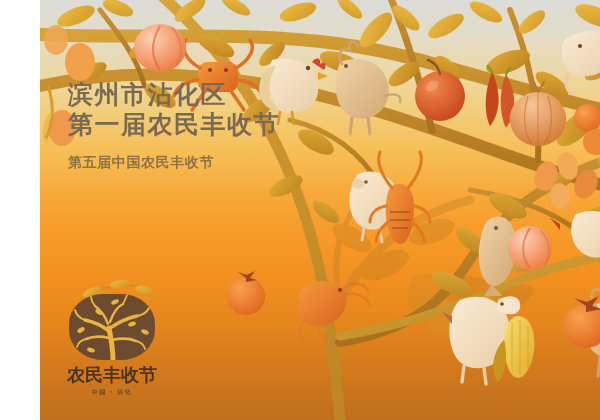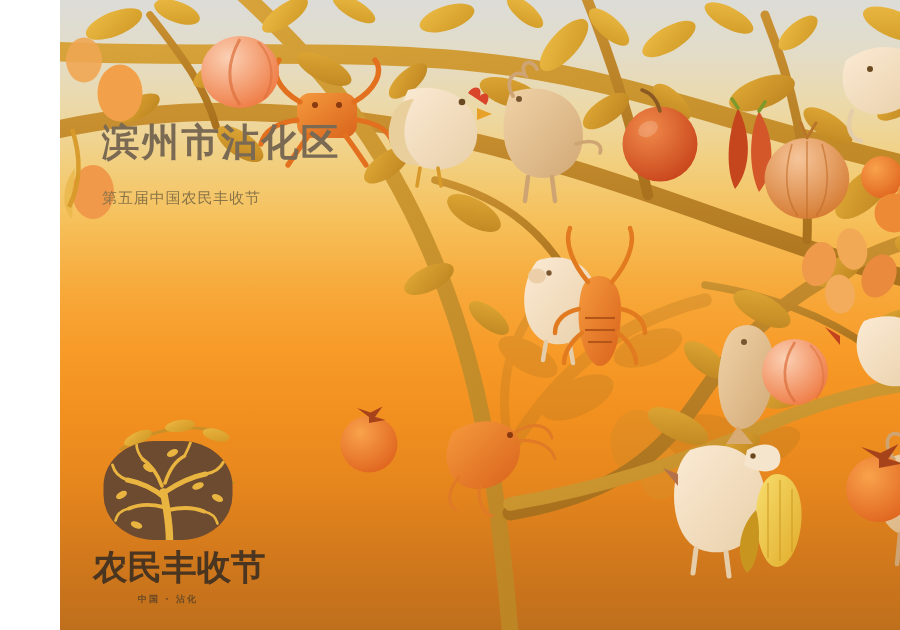--- a/index.html
+++ b/index.html
@@ -28,33 +28,33 @@
   
   #titleblock{
     position:absolute;left:28px;top:80px;width:330px;
   }
   .title-line{
     font-size:25px;line-height:30px;font-weight:700;
     color:#7a6a54;letter-spacing:1.5px;white-space:nowrap;
   }
   #subs{margin-top:14px;}
   .sub-line{
-    font-size:10px;line-height:17px;font-weight:400;
+    font-size:14px;line-height:17px;font-weight:700;
     color:#8a7448;letter-spacing:.6px;white-space:nowrap;
   }
 
   
   #logo{position:absolute;left:22px;top:294px;width:100px;}
   #logomark{
     position:relative;width:86px;height:66px;margin:0 auto;
     background:#6d4b30;border-radius:34px/30px;overflow:hidden;
   }
   #logotext{
     margin-top:3px;text-align:center;
-    font-size:23px;font-weight:700;color:#4a3520;letter-spacing:0px;
+    font-size:18px;font-weight:700;color:#4a3520;letter-spacing:0px;
     white-space:nowrap;
   }
   #logosub{
     margin-top:1px;text-align:center;
     font-size:6px;font-weight:700;color:#5a4026;letter-spacing:1.4px;
     white-space:nowrap;opacity:.85;
   }
 </style>
 </head>
 <body>
@@ -401,20 +401,21 @@
       <path d="M10 112 C2 122 0 138 8 146" fill="#e8b74a" opacity=".8"></path>
     </g>
 
     <g opacity=".95">
       <path d="M8 86 C14 104 14 122 6 138" stroke="#d79a2a" stroke-width="3" fill="none"></path>
     </g>
   </svg>
 
   <div id="titleblock">
     <div class="title-line">滨州市沾化区</div>
+    <div class="title-line">第一届农民丰收节</div>
     <div id="subs">
       <div class="sub-line">第五届中国农民丰收节</div>
     </div>
   </div>
 
   <div id="logo">
     <div id="logomark">
       <svg width="86" height="66" viewBox="0 0 86 66">
         <g stroke="#e9b43f" fill="none" stroke-linecap="round">
           <path d="M44 66 C44 54 42 44 40 34" stroke-width="5"></path>

